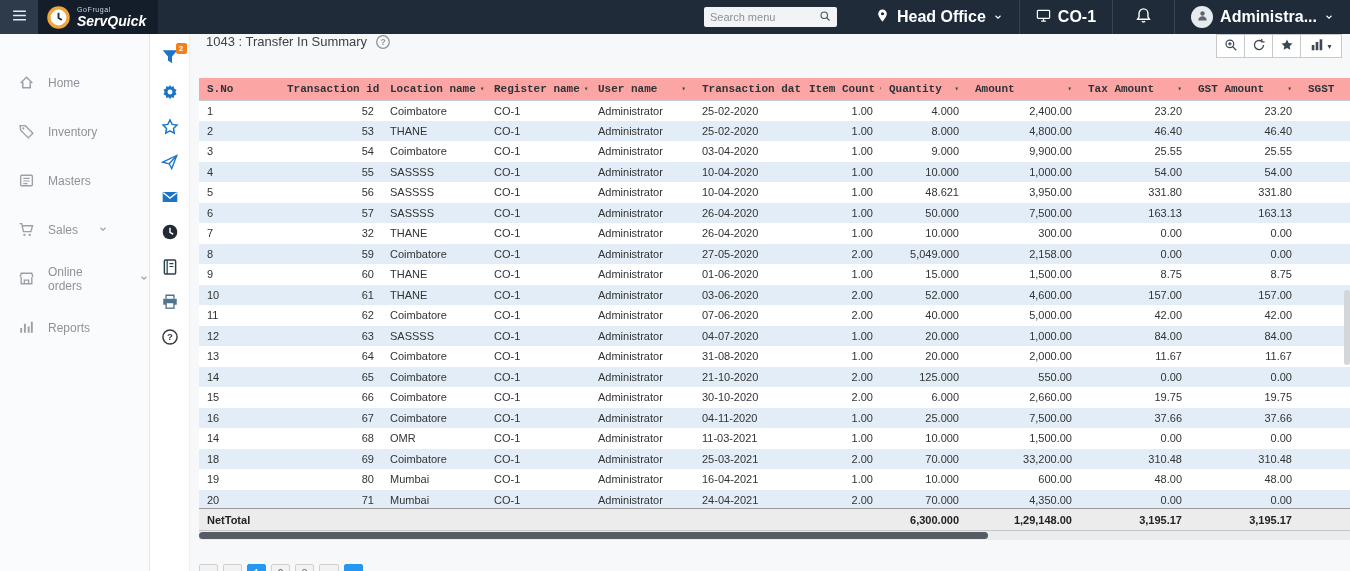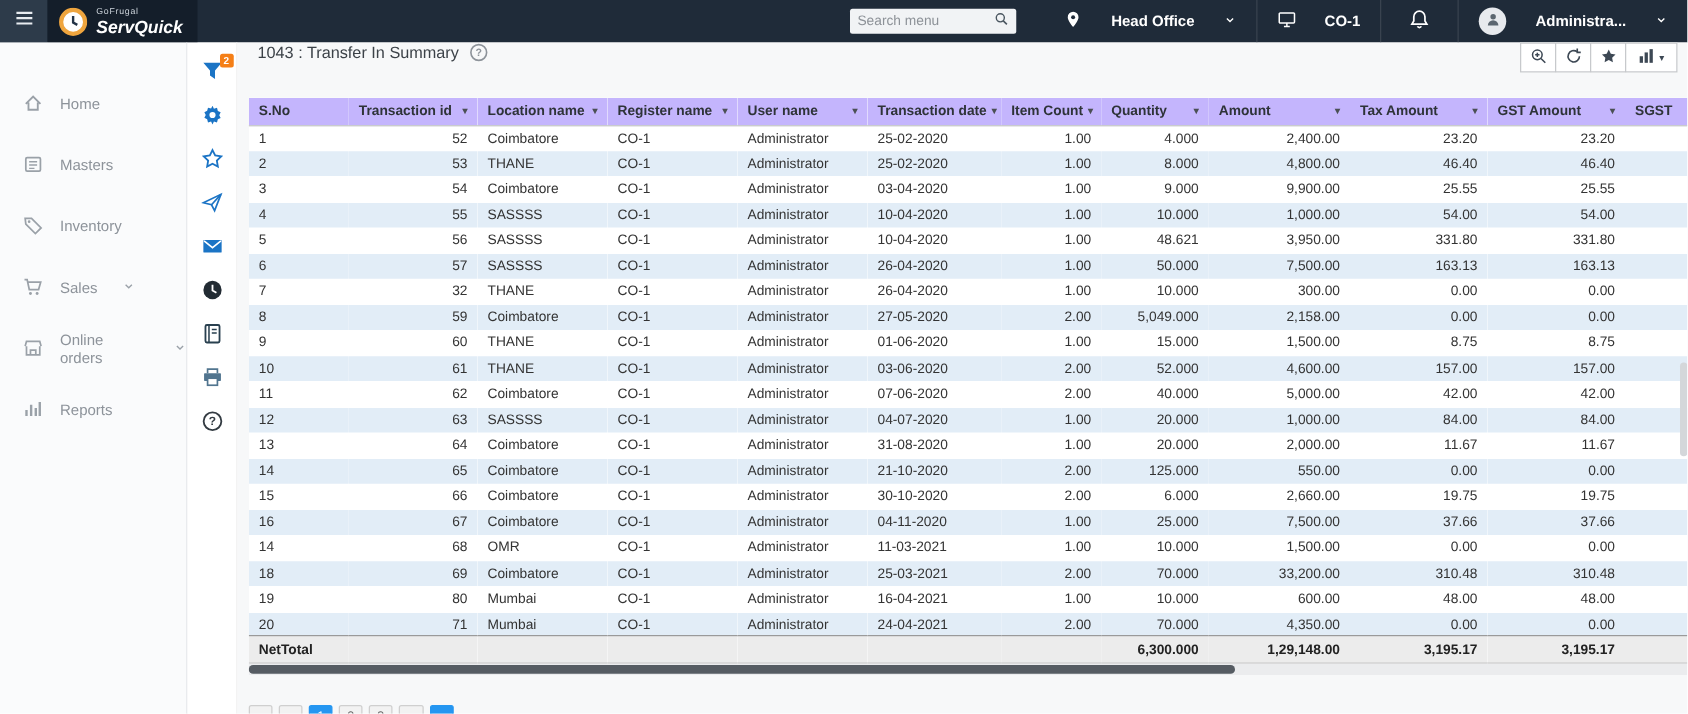--- a/index.html
+++ b/index.html
@@ -13,21 +13,21 @@
   .brand { background: #141e2a; display: flex; align-items: center; padding: 0 12px 0 9px; gap: 7px; }
   .brand-mark svg { width: 23px; height: 23px; display: block; }
   .brand-text { display: flex; flex-direction: column; line-height: 1; }
   .brand-top { font-size: 7px; letter-spacing: .6px; color: #cdd4db; margin-bottom: 1px; }
   .brand-main { font-size: 14px; font-style: italic; font-weight: bold; color: #fff; }
   .tb-spacer { flex: 1; }
   .search-box { width: 133px; height: 20px; align-self: center; background: #f1f3f5; border-radius: 2px; display: flex; align-items: center; padding: 0 6px; margin-right: 22px; }
   .search-input { border: none; outline: none; background: transparent; flex: 1; font-size: 11px; color: #444; width: 80px; font-family: "Liberation Sans", sans-serif; }
   .search-input::placeholder { color: #8d9298; }
   .search-box svg { width: 12px; height: 12px; color: #4a5660; flex: none; }
-  .tb-group { display: flex; align-items: center; gap: 23px; padding: 0 16px; font-size: 12px; font-weight: bold; cursor: pointer; }
+  .tb-group { display: flex; align-items: center; gap: 7px; padding: 0 16px; font-size: 16px; font-weight: bold; cursor: pointer; }
   .tb-group svg { width: 15px; height: 15px; }
   .tb-group .chev svg { width: 10px; height: 10px; }
   .tb-group.reg, .tb-group.bell, .tb-group.user { border-left: 1px solid #39434f; }
   .tb-group.bell { padding: 0 22px; }
   .tb-group.bell svg { width: 17px; height: 17px; }
   .avatar { width: 22px; height: 22px; border-radius: 50%; background: #e7eaee; display: flex; align-items: center; justify-content: center; color: #5b6670; }
   .avatar svg { width: 13px; height: 13px; }
 
   
   .app-body { display: flex; height: 537px; }
@@ -51,21 +51,21 @@
   .toolbar { margin-left: auto; display: flex; }
   .tb-btn { width: 29px; height: 24px; background: #fff; border: 1px solid #c7c9cc; margin-left: -1px; display: flex; align-items: center; justify-content: center; cursor: pointer; color: #3d4854; }
   .tb-btn svg { width: 14px; height: 14px; }
   .tb-btn.wide { width: 42px; gap: 3px; }
   .tb-btn .caret { font-size: 8px; color: #3d4854; }
 
   
   .table-area { width: 1151px; margin-left: 9px; overflow: hidden; position: relative; }
   .table-viewport { height: 430px; overflow: hidden; background: #fff; }
   table.grid { border-collapse: collapse; table-layout: fixed; width: 1181px; background: #fff; }
-  .grid th { height: 22px; background: #c4b5fd; border-bottom: 1px solid #c9cbcd; font-size: 11px; font-weight: bold; color: #2e3338; padding: 0 8px; text-align: left; white-space: nowrap; overflow: hidden; cursor: pointer; }
+  .grid th { height: 22px; background: #fca5a5; border-bottom: 1px solid #c9cbcd; font-size: 11px; font-weight: bold; color: #2e3338; padding: 0 8px; text-align: left; white-space: nowrap; overflow: hidden; cursor: pointer; font-family: Liberation Mono, monospace; }
   .th-inner { display: flex; justify-content: space-between; align-items: center; }
   .th-arrow { font-size: 8px; color: #4a4f54; margin-left: 4px; }
   .grid td { height: 20.5px; font-size: 11px; color: #333; padding: 0 8px; white-space: nowrap; overflow: hidden; }
   .grid tbody tr:nth-child(even) { background: #e2edf7; }
   .grid td.num, .grid th.num .th-inner { text-align: right; }
   td.num { text-align: right; }
   table.nettotal td { font-weight: bold; background: #ececec; border-top: 1px solid #9a9a9a; border-bottom: 1px solid #c6c6c6; height: 22px; color: #222; }
 
   .h-scrollbar { width: 1151px; height: 9px; background: #ebecee; position: relative; }
   .h-thumb { position: absolute; left: 0; top: 1px; height: 7px; width: 789px; background: #565c63; border-radius: 4px; cursor: grab; }
@@ -148,34 +148,34 @@
         <span class="sb-icon">
           <svg viewBox="0 0 16 16" xmlns="http://www.w3.org/2000/svg">
             <path d="M2.5 8.5 8 3l5.5 5.5M4.5 7.5V13h7V7.5" fill="none" stroke="currentColor" stroke-width="1.4"></path>
           </svg>
         </span>
         <span class="sb-label">Home</span>
       </div>
       <div class="sidebar-item">
         <span class="sb-icon">
           <svg viewBox="0 0 16 16" xmlns="http://www.w3.org/2000/svg">
+            <path d="M2 2.5h4.8L14 9.7 9.7 14 2.5 6.8z" fill="none" stroke="currentColor" stroke-width="1.3"></path>
+            <circle cx="5" cy="5" r="1" fill="currentColor"></circle>
+          </svg>
+        </span>
+        <span class="sb-label">Inventory</span>
+      </div>
+      <div class="sidebar-item">
+        <span class="sb-icon">
+          <svg viewBox="0 0 16 16" xmlns="http://www.w3.org/2000/svg">
             <rect x="2.5" y="3" width="11" height="10" rx="1" fill="none" stroke="currentColor" stroke-width="1.3"></rect>
             <path d="M5 6h6M5 8.5h6M5 11h4" stroke="currentColor" stroke-width="1.1"></path>
           </svg>
         </span>
         <span class="sb-label">Masters</span>
-      </div>
-      <div class="sidebar-item">
-        <span class="sb-icon">
-          <svg viewBox="0 0 16 16" xmlns="http://www.w3.org/2000/svg">
-            <path d="M2 2.5h4.8L14 9.7 9.7 14 2.5 6.8z" fill="none" stroke="currentColor" stroke-width="1.3"></path>
-            <circle cx="5" cy="5" r="1" fill="currentColor"></circle>
-          </svg>
-        </span>
-        <span class="sb-label">Inventory</span>
       </div>
       <div class="sidebar-item">
         <span class="sb-icon">
           <svg viewBox="0 0 16 16" xmlns="http://www.w3.org/2000/svg">
             <path d="M1.5 2.5h2l1.6 7.5h7l1.6-5.5H4" fill="none" stroke="currentColor" stroke-width="1.3"></path>
             <circle cx="6" cy="13" r="1.1" fill="currentColor"></circle>
             <circle cx="11" cy="13" r="1.1" fill="currentColor"></circle>
           </svg>
         </span>
         <span class="sb-label">Sales</span>

